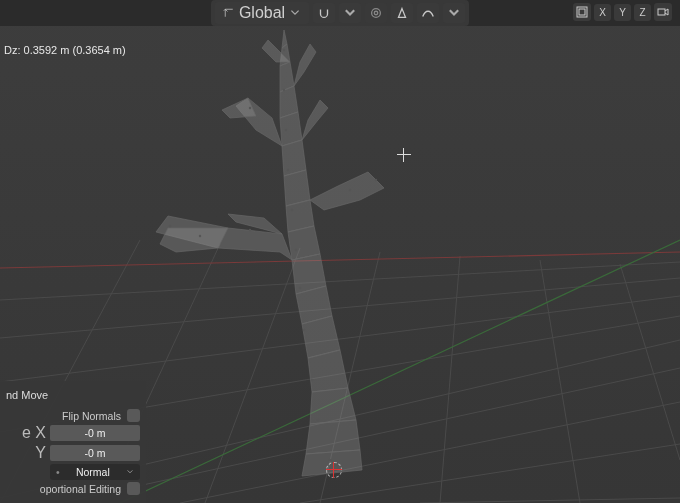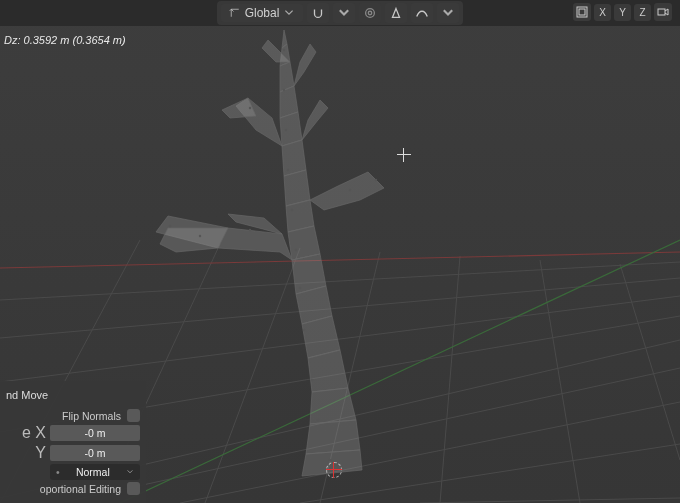--- a/index.html
+++ b/index.html
@@ -15,21 +15,21 @@
   background: #2b2b2b;
   display: flex; align-items: center; justify-content: center;
 }
 .header-center {
   display: flex; align-items: center; gap: 4px;
   background: #383838; border-radius: 4px; padding: 2px 4px;
 }
 .hdr-btn {
   display: inline-flex; align-items: center; gap: 4px;
   background: #3a3a3a; color: #d0d0d0;
-  font-size: 12px; padding: 2px 8px; border-radius: 3px;
+  font-size: 16px; padding: 2px 8px; border-radius: 3px;
   border: none; cursor: pointer;
 }
 .hdr-btn svg { width: 12px; height: 12px; }
 .hdr-icon {
   width: 22px; height: 20px; display: inline-flex; align-items: center; justify-content: center;
   background: #3a3a3a; border-radius: 3px; cursor: pointer;
 }
 .hdr-icon svg { width: 14px; height: 14px; stroke: #c8c8c8; fill: none; stroke-width: 1.5; }
 .hdr-icon.off { opacity: .55; }
 
@@ -41,22 +41,22 @@
   width: 17px; height: 17px; font-size: 10px; color: #ccc;
   display: inline-flex; align-items: center; justify-content: center;
   background: #3a3a3a; border-radius: 3px; cursor: pointer;
 }
 .proj-btn {
   width: 18px; height: 18px; background: #3a3a3a; border-radius: 3px;
   display: inline-flex; align-items: center; justify-content: center; cursor: pointer;
 }
 
 .status-line {
-  position: absolute; top: 34px; left: 4px;
-  color: #e8e8e8; font-size: 11px; font-style: italic;
+  position: absolute; top: 44px; left: 4px;
+  color: #e8e8e8; font-size: 11px;
 }
 
 .floor-grid {
   position: absolute; inset: 0; pointer-events: none;
 }
 
 .panel {
   position: absolute; left: 0; bottom: 0;
   width: 146px;
   background: rgba(55,55,55,0.94);

